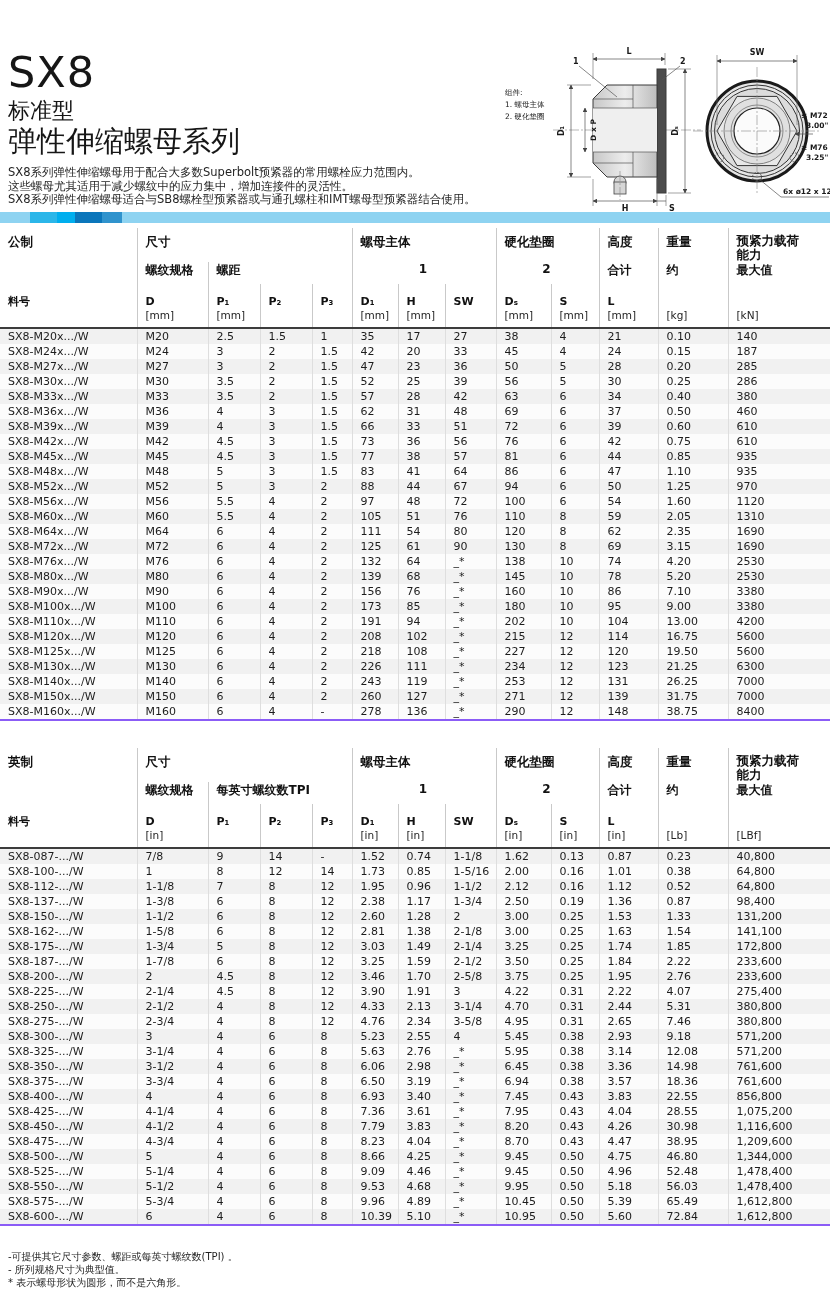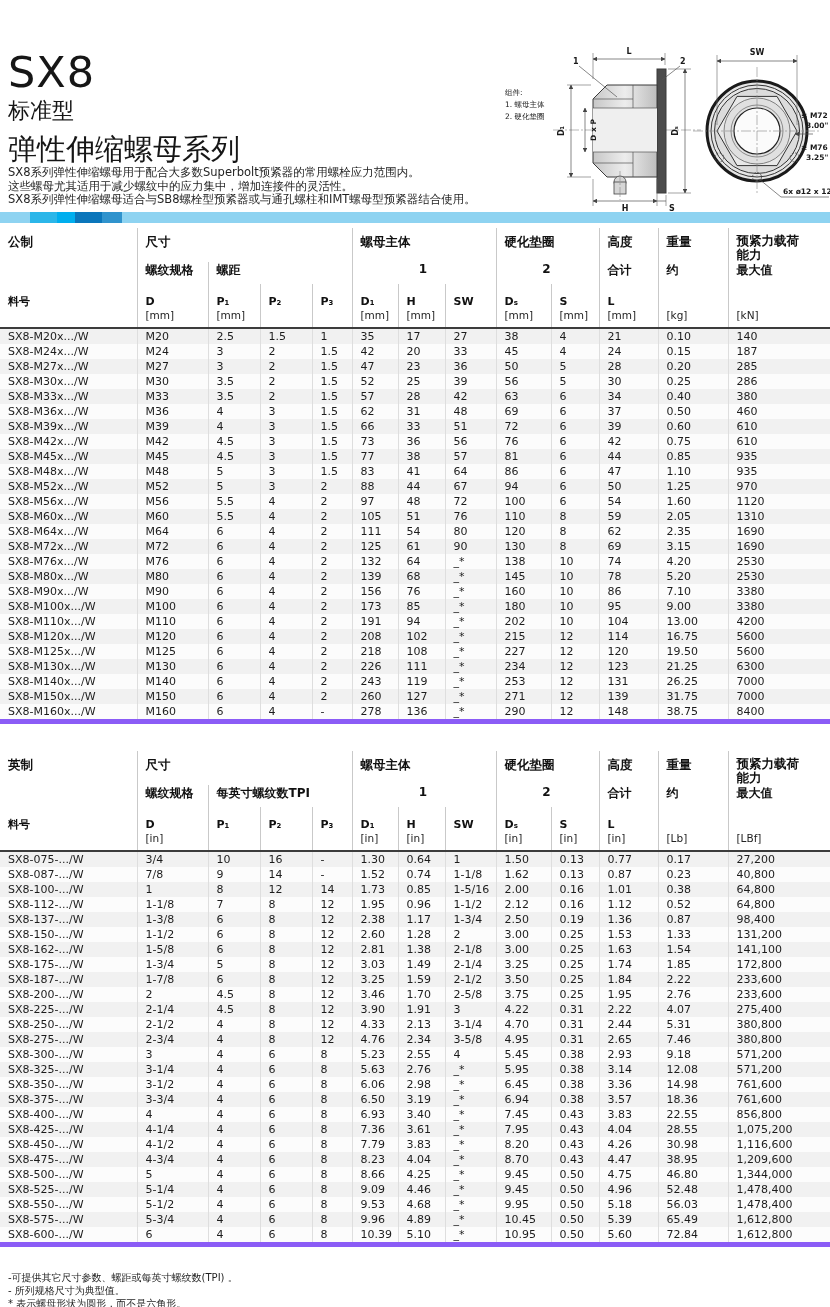--- a/index.html
+++ b/index.html
@@ -5,40 +5,40 @@
   html,body{margin:0;padding:0;background:#fff;}
   body{width:830px;height:1307px;position:relative;overflow:hidden;
        font-family:"DejaVu Sans","Liberation Sans",sans-serif;color:#1a1a1a;}
   .page{position:relative;width:830px;height:1000px;}
 
   
   .top-section{position:relative;height:212px;}
   .title-block{position:absolute;left:8px;top:50px;}
   .series-title{font-size:43px;line-height:44px;font-weight:400;letter-spacing:1px;color:#161616;}
   .type-label{font-size:22px;line-height:24px;margin-top:5px;color:#161616;}
-  .series-name{font-size:29px;line-height:32px;margin-top:10px;color:#161616;font-family:Liberation Serif, serif;}
+  .series-name{font-size:29px;line-height:32px;margin-top:2px;color:#161616;font-family:Liberation Serif, serif;}
   .description{position:absolute;left:8px;top:166px;font-size:11.5px;line-height:13.5px;color:#1f1f1f;}
   .dwg{position:absolute;left:495px;top:33px;}
   .dwg text{font-family:"DejaVu Sans","Liberation Sans",sans-serif;fill:#1a1a1a;}
   .dim{stroke:#555;stroke-width:.7;fill:none;}
   .ext{stroke:#666;stroke-width:.6;fill:none;}
   .cl{stroke:#888;stroke-width:.6;stroke-dasharray:10 2 2 2;fill:none;}
   .part{stroke:#3a3a3a;stroke-width:1;}
   .thin{stroke:#555;stroke-width:.7;fill:none;}
   .holed{stroke:#444;stroke-width:.8;fill:none;stroke-dasharray:2 1.5;}
   .lbl{font-size:8px;font-weight:bold;}
   .lbl-s{font-size:7.5px;font-weight:bold;}
   .note{font-size:7.5px;}
 
   
   .banner{height:11px;display:flex;}
   .banner span{display:block;height:11px;}
 
   
-  table.data-table{border-collapse:collapse;table-layout:fixed;width:830px;border-bottom:5px solid #8b5cf6;}
+  table.data-table{border-collapse:collapse;table-layout:fixed;width:830px;border-bottom:2px solid #8b5cf6;}
   .data-table th,.data-table td{padding:0 2px 0 8px;overflow:hidden;white-space:nowrap;text-align:left;}
   thead{border-bottom:2px solid #3c3c3c;}
   thead th{border-left:1px solid #c9c9c9;font-weight:bold;color:#111;}
   thead tr th:first-child{border-left:none;}
   tr.grp th{font-size:12.5px;vertical-align:top;padding-top:6px;height:22px;}
   tr.sub th{font-size:12px;vertical-align:top;height:22px;}
   tr.sub th.ctr{text-align:center;padding-left:0;}
   tr.cols th{font-size:11px;vertical-align:bottom;padding-bottom:5px;height:38px;}
   tr.cols .sym{display:block;min-height:14px;line-height:14px;}
   tr.cols .unit{display:block;min-height:13px;line-height:13px;font-weight:normal;font-size:10.5px;color:#222;}
@@ -753,35 +753,20 @@
             <span class="unit">[Lb]</span>
           </th>
         <th>
             <span class="sym"></span>
             <span class="unit">[LBf]</span>
           </th>
       </tr>
     </thead>
     <tbody>
 
-    <tr>
-        <td>SX8-075-.../W</td>
-          <td>3/4</td>
-        <td>10</td>
-          <td>16</td>
-        <td>-</td>
-          <td>1.30</td>
-        <td>0.64</td>
-          <td>1</td>
-        <td>1.50</td>
-          <td>0.13</td>
-        <td>0.77</td>
-          <td>0.17</td>
-        <td>27,200</td>
-      </tr>
         <tr>
         <td>SX8-087-.../W</td>
           <td>7/8</td>
         <td>9</td>
           <td>14</td>
         <td>-</td>
           <td>1.52</td>
         <td>0.74</td>
           <td>1-1/8</td>
         <td>1.62</td>

